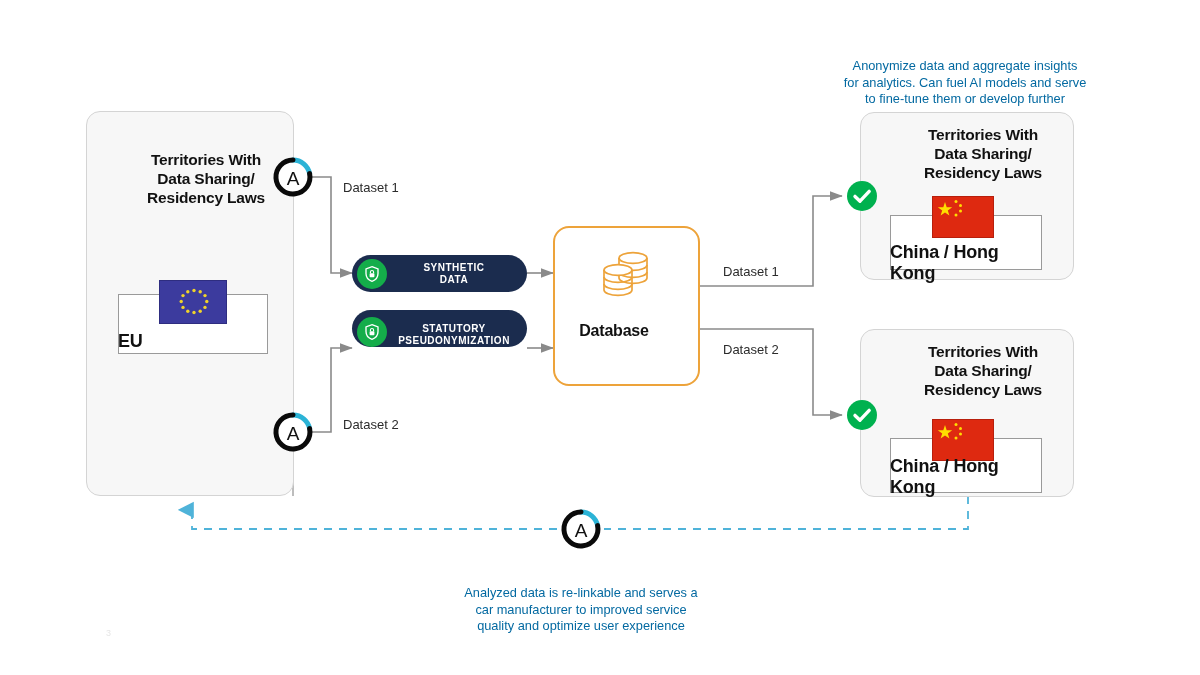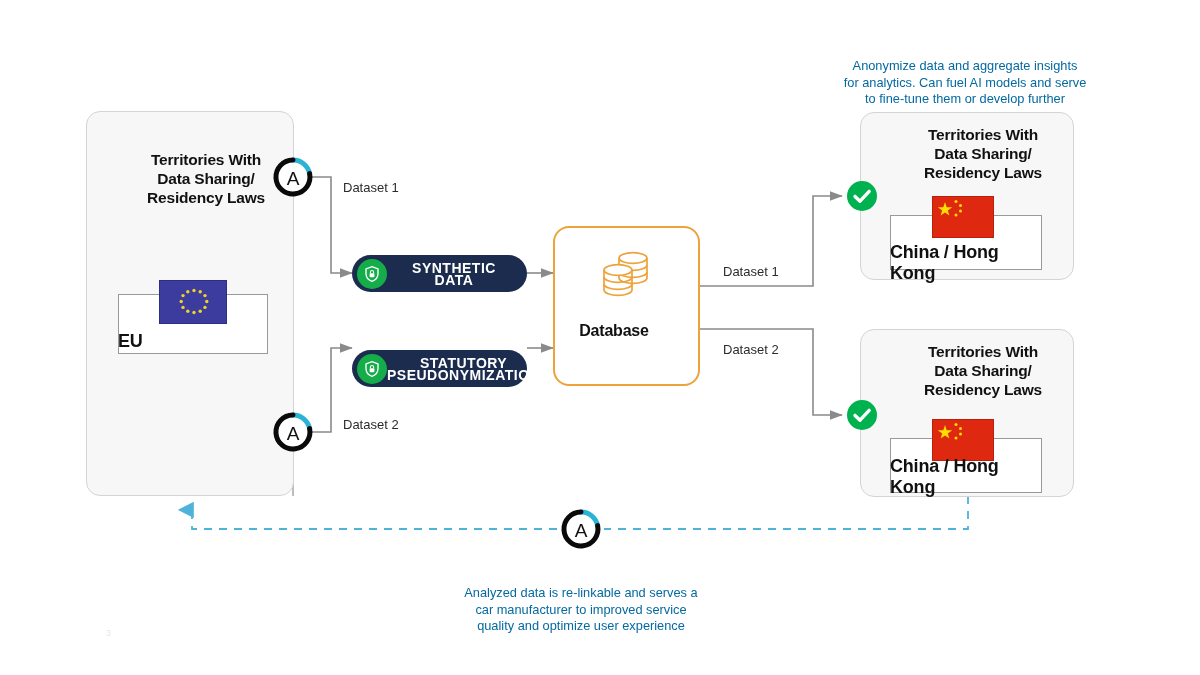--- a/index.html
+++ b/index.html
@@ -39,21 +39,21 @@
   .pill{
     position:absolute;background:#1b2c4e;border-radius:999px;
     display:flex;align-items:center;box-sizing:border-box;
   }
   .pill-icon{
     width:30px;height:30px;border-radius:50%;background:#14ad4a;
     margin-left:5px;flex:0 0 auto;display:flex;align-items:center;justify-content:center;
   }
   .pill-text{
     flex:1;text-align:center;color:#ffffff;font-weight:bold;
-    font-size:14px;line-height:12px;letter-spacing:0.5px;
+    font-size:10px;line-height:12px;letter-spacing:0.5px;
     white-space:pre-line;padding-right:6px;
   }
 
   
   .db{
     position:absolute;border:2px solid #eda33a;border-radius:16px;
     background:#ffffff;box-sizing:border-box;
   }
   .db-label{
     position:absolute;left:0;right:0;text-align:center;
@@ -166,21 +166,21 @@
       <svg width="18" height="18" viewBox="0 0 24 24">
         <path d="M12 2.2 L20 5.3 V11.4 C20 16.4 16.6 20.3 12 21.8 C7.4 20.3 4 16.4 4 11.4 V5.3 Z" fill="none" stroke="#ffffff" stroke-width="1.8"></path>
         <rect x="8.8" y="11" width="6.4" height="5.2" rx="1" fill="#ffffff"></rect>
         <path d="M9.9 11 V9.4 a2.1 2.1 0 0 1 4.2 0 V11" fill="none" stroke="#ffffff" stroke-width="1.5"></path>
       </svg>
     </span>
     <span class="pill-text">SYNTHETIC
 DATA</span>
   </div>
 
-  <div class="pill" style="left:352px;top:350px;width:175px;height:37px;">
+  <div class="pill" style="left:352px;top:310px;width:175px;height:37px;align-items:flex-end;">
     <span class="pill-icon">
       <svg width="18" height="18" viewBox="0 0 24 24">
         <path d="M12 2.2 L20 5.3 V11.4 C20 16.4 16.6 20.3 12 21.8 C7.4 20.3 4 16.4 4 11.4 V5.3 Z" fill="none" stroke="#ffffff" stroke-width="1.8"></path>
         <rect x="8.8" y="11" width="6.4" height="5.2" rx="1" fill="#ffffff"></rect>
         <path d="M9.9 11 V9.4 a2.1 2.1 0 0 1 4.2 0 V11" fill="none" stroke="#ffffff" stroke-width="1.5"></path>
       </svg>
     </span>
     <span class="pill-text">STATUTORY
 PSEUDONYMIZATION</span>
   </div>

